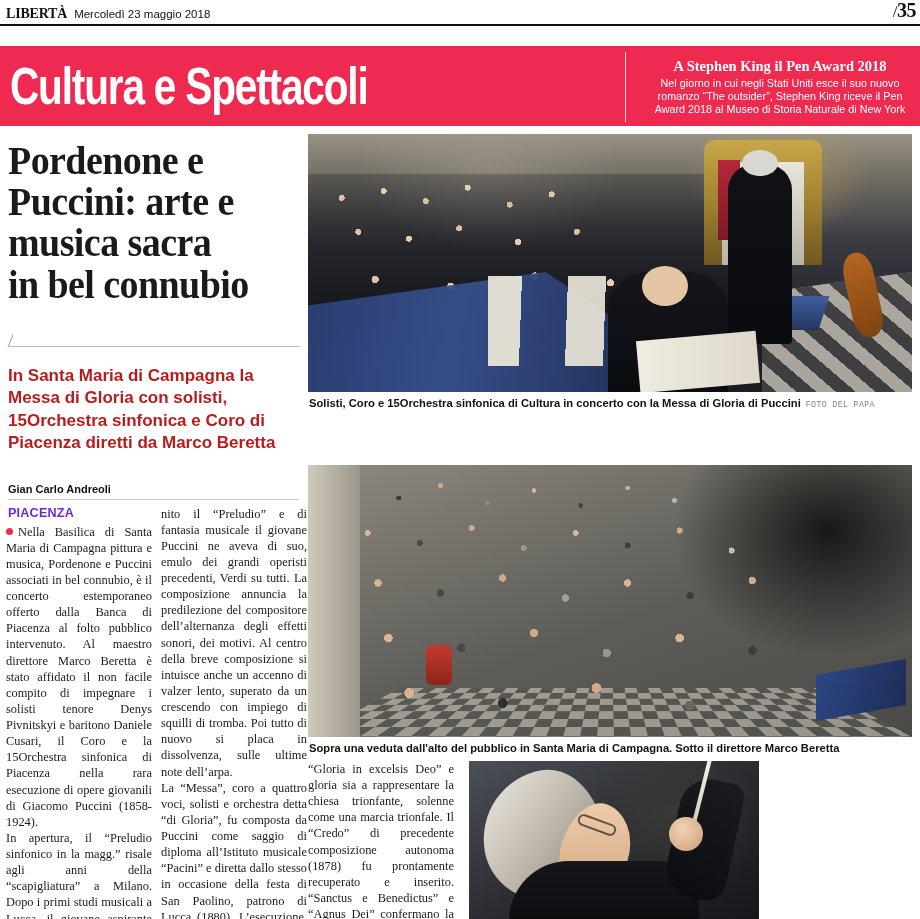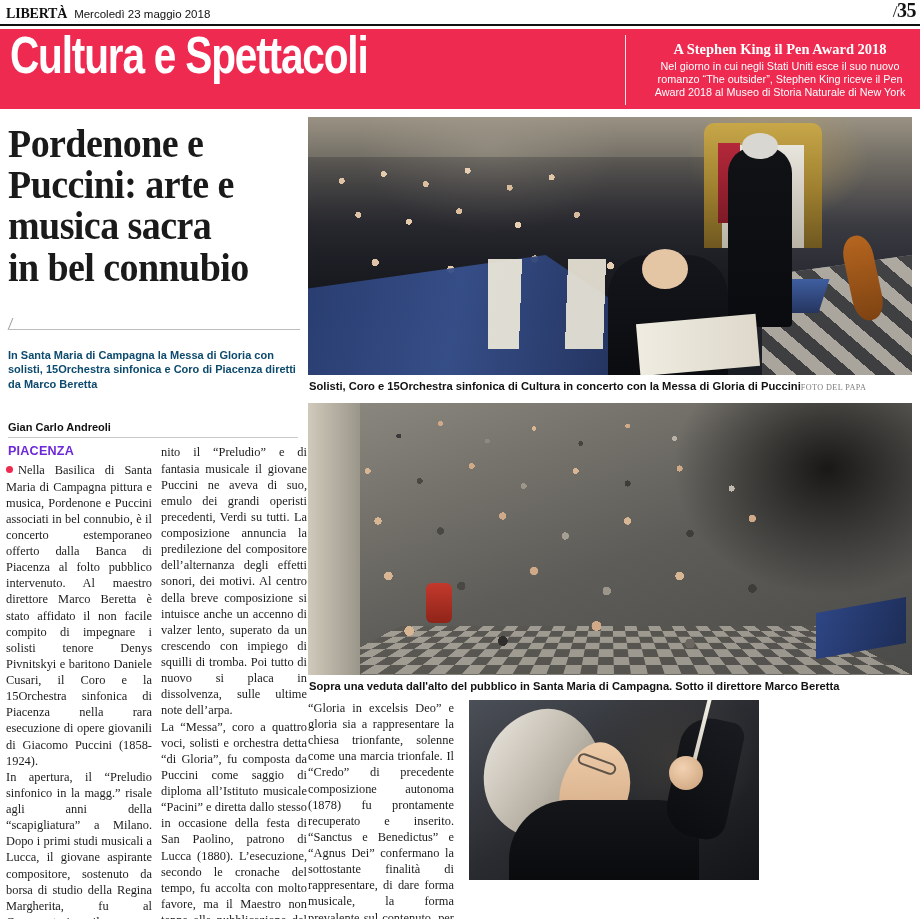--- a/index.html
+++ b/index.html
@@ -35,23 +35,23 @@
     font-weight:700; font-size:20px; color:#111;
     letter-spacing:-0.5px;
   }
   .mast-page .slash { font-weight:400; font-size:17px; color:#111; }
 
   
   .band {
     position:relative;
     background:#ee2a50;
     height: 80px;
-    margin-top:3px;
+    margin-top:20px;
     display:flex;
-    align-items:flex-start;
+    align-items:center;
   }
   .band-title {
     color:#fff;
     font-family:"Liberation Sans", sans-serif;
     font-weight:700;
     font-size:52px;
     letter-spacing:-1.5px;
     transform: scaleX(0.78);
     transform-origin: left center;
     margin-left: 10px;
@@ -103,23 +103,23 @@
   .headline div { white-space:nowrap; }
 
   .corner-rule { margin: 30px 0 8px 2px; position:relative; height:14px; }
   .corner-rule .line { position:absolute; left:0; right:0; top:11px; height:1px; background:#bdbdbd; }
   .corner-rule .tick { position:absolute; left:2px; top:0; width:22px; height:12px;
       border-left:1px solid #9a9a9a; transform: skewX(-22deg); }
 
   .subhead {
     font-family:"Liberation Sans", sans-serif;
     font-weight:700;
-    font-size:11px;
+    font-size:17px;
     line-height:1.32;
-    color:#0c4a6e;
+    color:#b91c1c;
     margin: 16px 2px 0 2px;
   }
 
   .byline {
     font-family:"Liberation Sans", sans-serif;
     font-weight:700;
     font-size:11px;
     color:#111;
     margin: 22px 2px 4px 2px;
   }
@@ -160,25 +160,26 @@
   .photo { position:relative; overflow:hidden; background:#2b2f39; }
   .caption {
     font-family:"Liberation Sans", sans-serif;
     font-weight:700;
     font-size:11.2px;
     color:#111;
     padding: 5px 0 0 1px;
     line-height:1.2;
   }
   .credit {
-    font-family:Liberation Serif, serif;
+    font-family:Liberation Mono, monospace;
     font-weight:400;
     font-size:8.2px;
     color:#7d7d7d;
     letter-spacing:0.4px;
+    margin-left:5px;
     text-transform:uppercase;
   }
 
   
   .p1 { height:258px; width:604px;
     background:
       radial-gradient(ellipse 130px 90px at 78% 16%, rgba(190,160,90,.55), rgba(0,0,0,0) 70%),
       radial-gradient(ellipse 180px 120px at 30% 12%, rgba(168,160,146,.45), rgba(0,0,0,0) 72%),
       linear-gradient(180deg, #9a9283 0%, #6e6a62 18%, #3a3a41 42%, #22242c 70%, #1a1c24 100%);
   }

